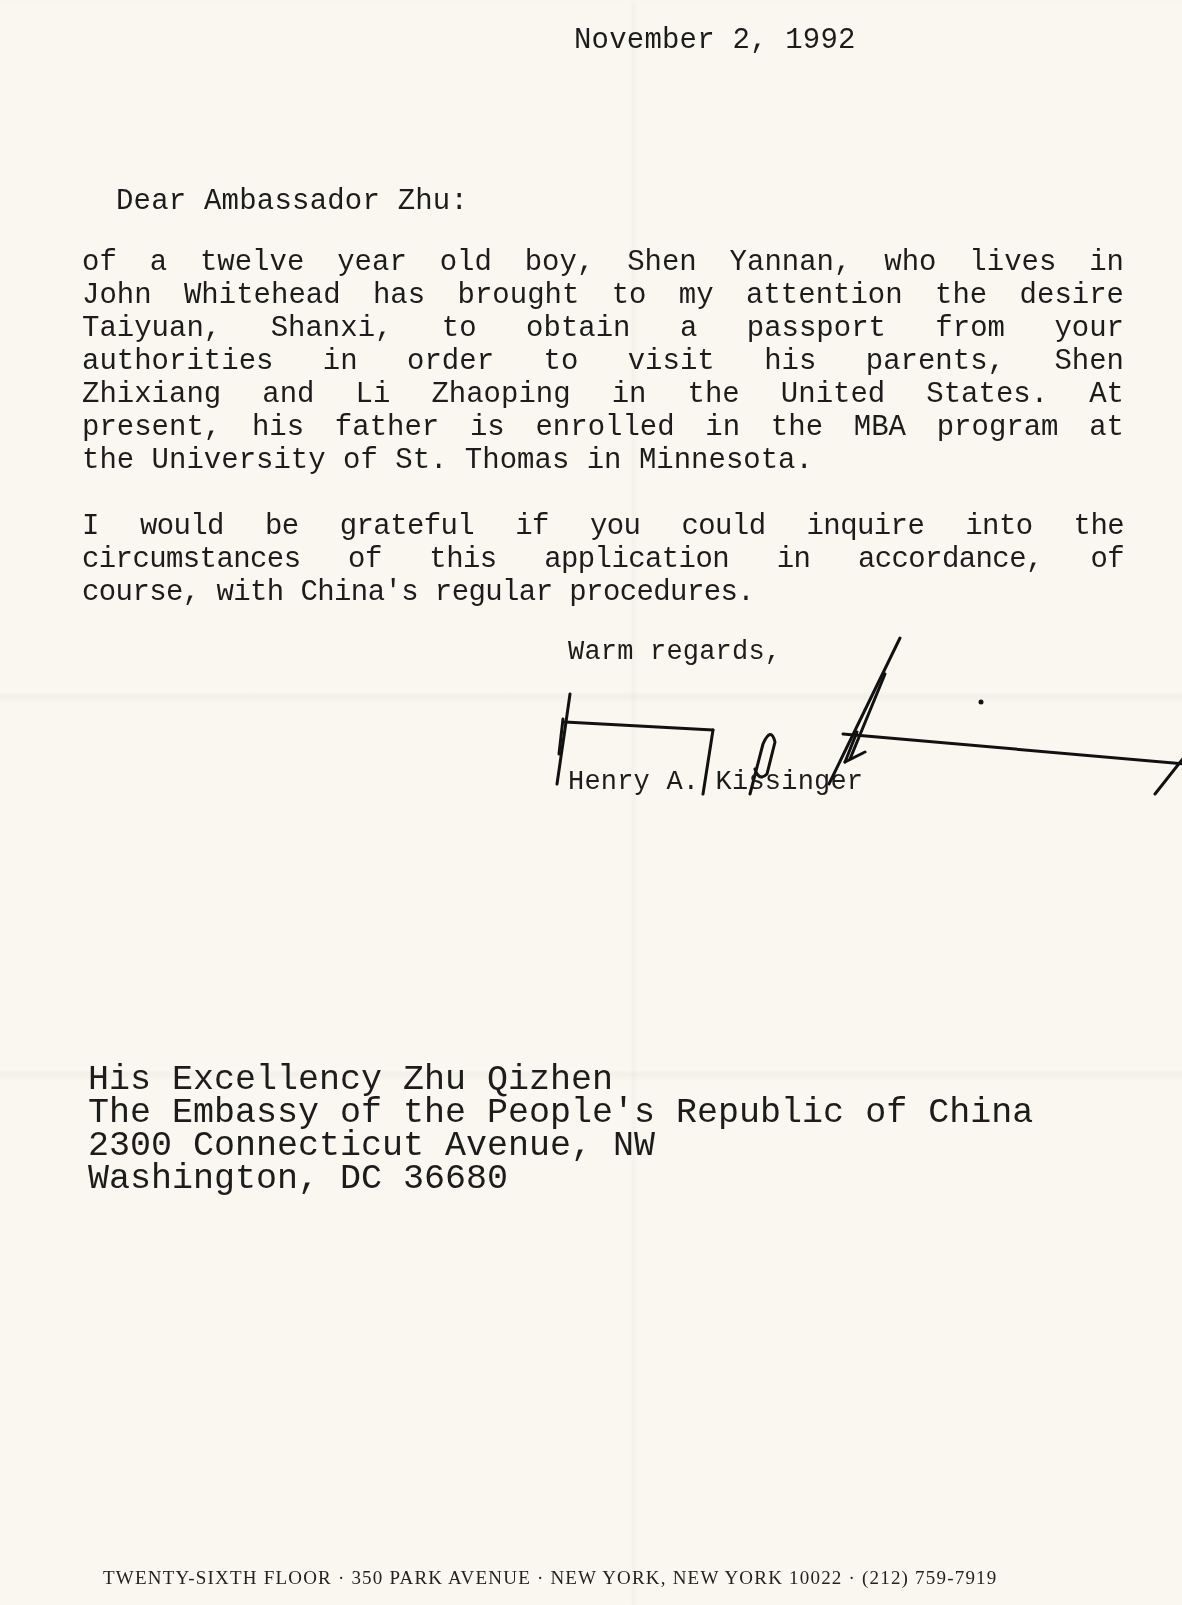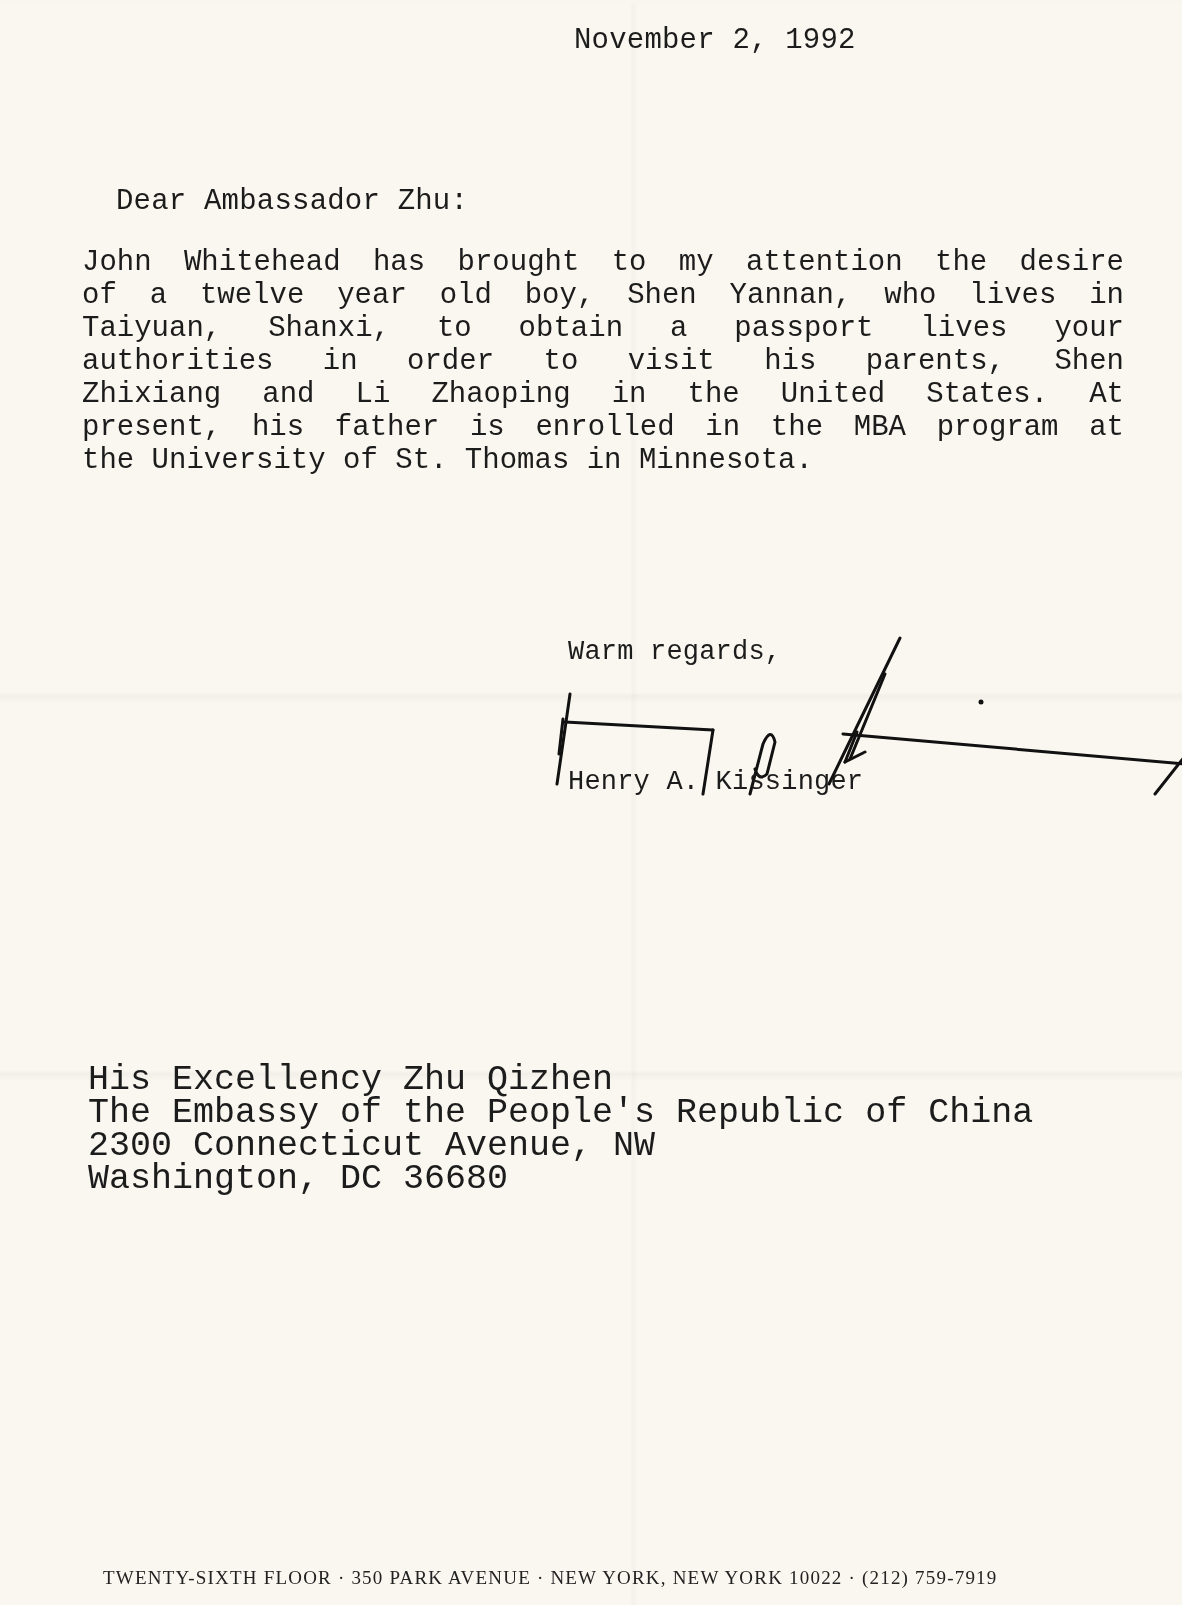--- a/index.html
+++ b/index.html
@@ -41,29 +41,34 @@
 </head>
 <body>
 
 <div class="paper">
 
   <div class="t date">November 2, 1992</div>
 
   <div class="t salutation">Dear Ambassador Zhu:</div>
 
   <div class="para p1">
+    <span class="ln">of a twelve year old boy, Shen Yannan, who lives in</span>
     <span class="ln">John Whitehead has brought to my attention the desire</span>
-    <span class="ln">of a twelve year old boy, Shen Yannan, who lives in</span>
-    <span class="ln">Taiyuan, Shanxi, to obtain a passport lives your</span>
+    <span class="ln">Taiyuan, Shanxi, to obtain a passport from your</span>
     <span class="ln">authorities in order to visit his parents, Shen</span>
     <span class="ln">Zhixiang and Li Zhaoping in the United States.  At</span>
     <span class="ln">present, his father is enrolled in the MBA program at</span>
     <span class="ln last">the University of St. Thomas in Minnesota.</span>
   </div>
 
+  <div class="para p2">
+    <span class="ln">I would be grateful if you could inquire into the</span>
+    <span class="ln">circumstances of this application in accordance, of</span>
+    <span class="ln last">course, with China's regular procedures.</span>
+  </div>
 
   <div class="t closing">Warm regards,</div>
 
   <svg class="sig" viewBox="0 0 640 180" xmlns="http://www.w3.org/2000/svg">
     <g fill="none" stroke="#111" stroke-width="3" stroke-linecap="round" stroke-linejoin="round">
       <path d="M25 60 L20 95 L12 150"></path>
       <path d="M18 85 L14 120"></path>
       <path d="M20 88 L168 96"></path>
       <path d="M168 96 L158 160"></path>
       <path d="M205 160 L218 110 Q226 92 230 108 L222 140 Q214 148 210 135"></path>

